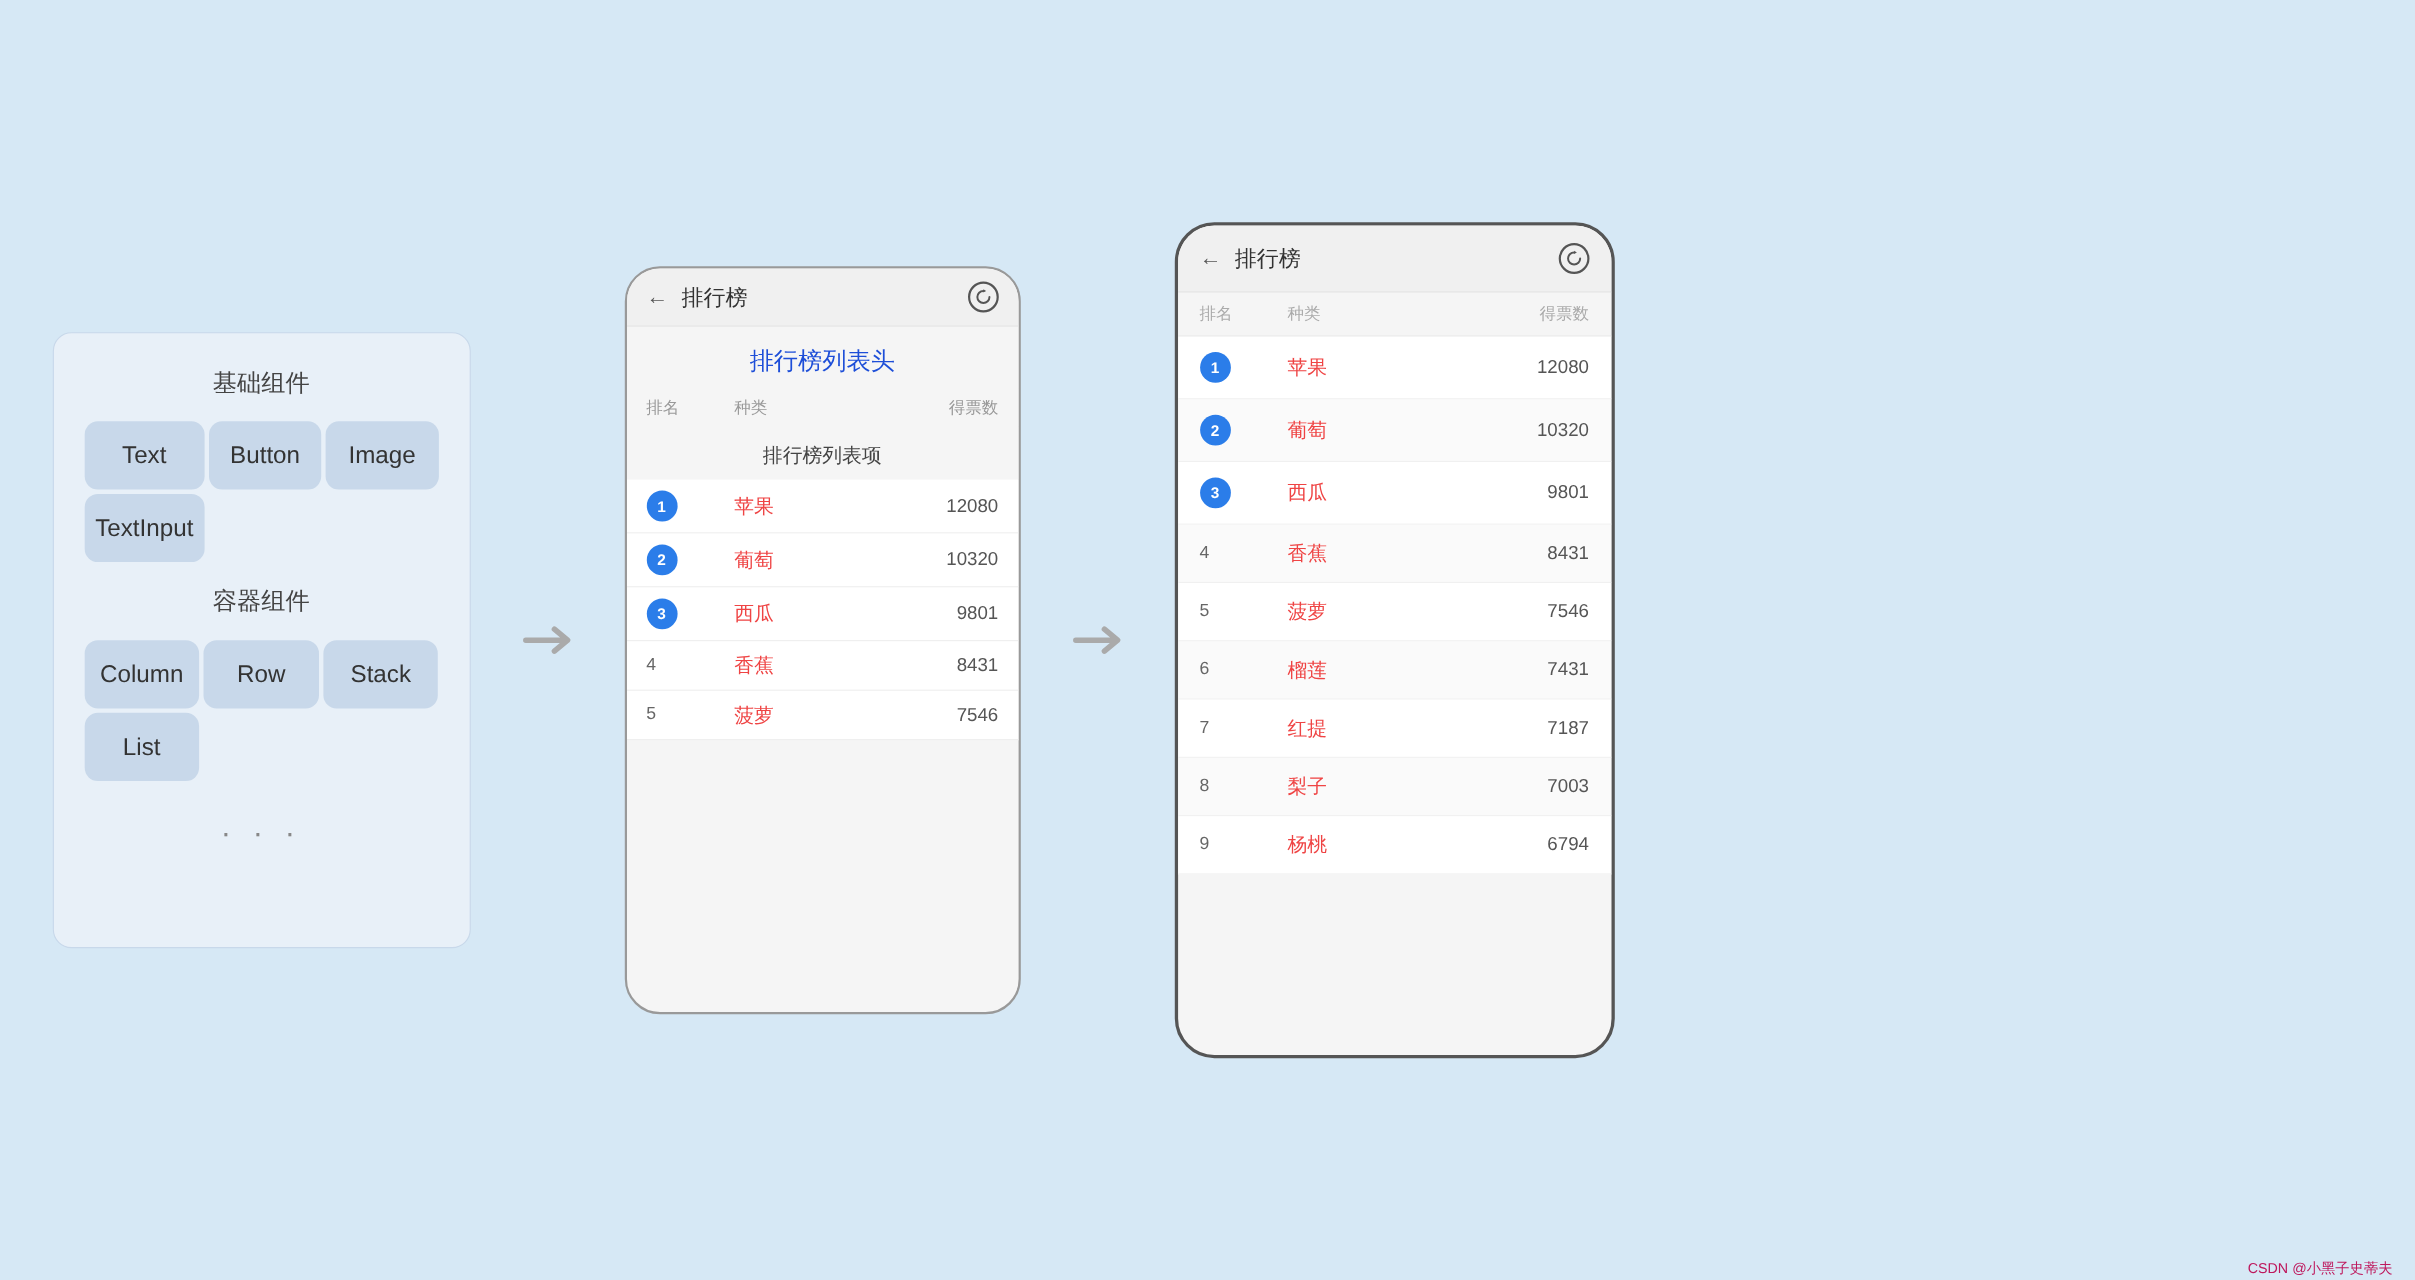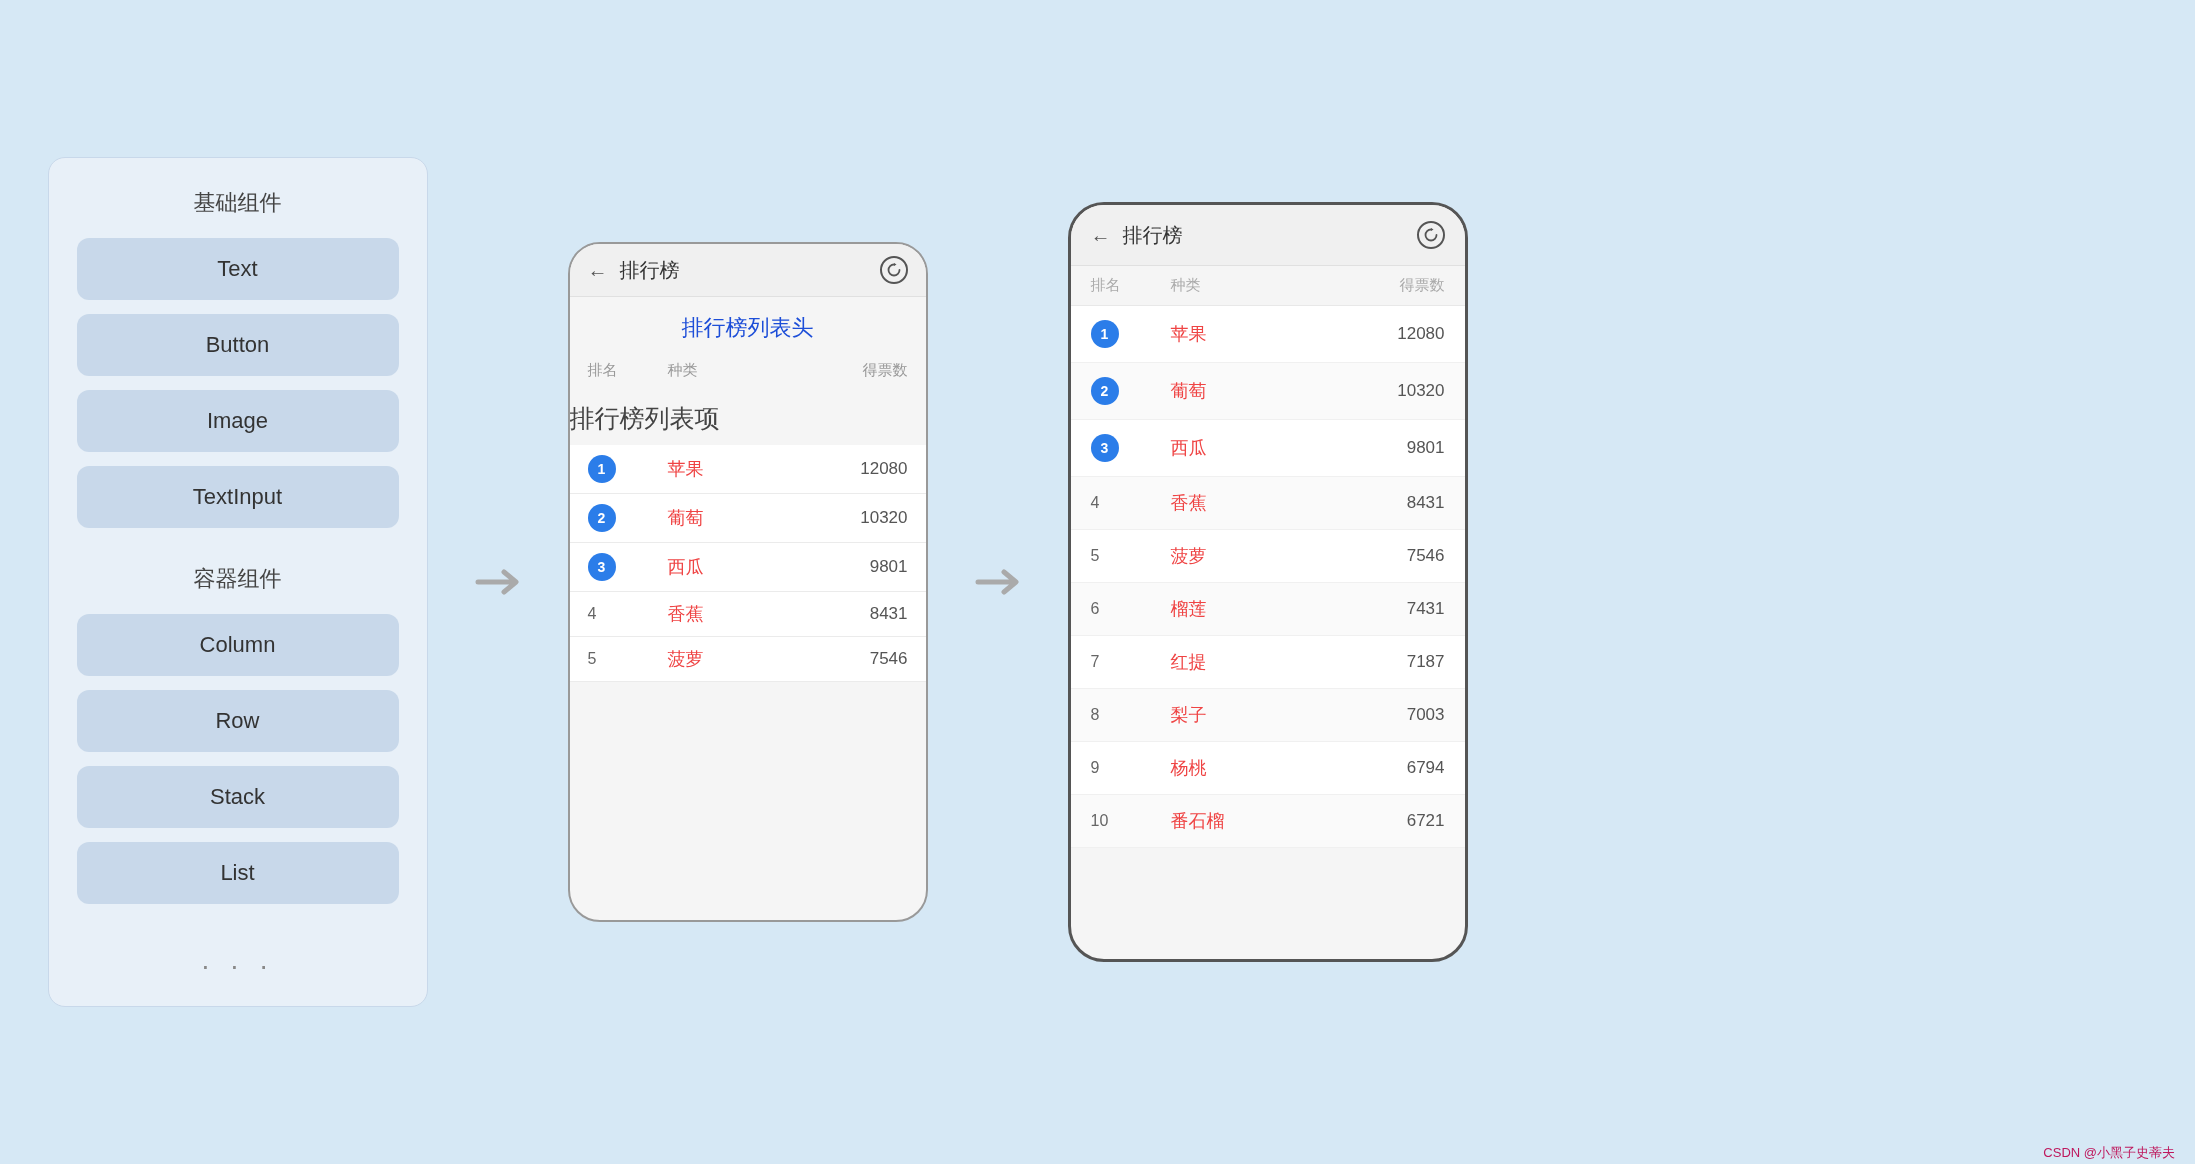--- a/index.html
+++ b/index.html
@@ -47,24 +47,24 @@
     }
     .section-title {
       font-size: 22px;
       font-weight: 500;
       color: #444;
       margin-bottom: 20px;
       text-align: center;
     }
     .component-grid {
       display: grid;
-      grid-template-columns: 1fr;
-      gap: 14px;
+      grid-template-columns: 1fr 1fr 1fr;
+      gap: 4px;
       width: 100%;
-      margin-bottom: 36px;
+      margin-bottom: 21px;
     }
     .comp-btn {
       background: #c8d8ea;
       border: none;
       border-radius: 12px;
       padding: 18px 10px;
       font-size: 22px;
       font-weight: 400;
       color: #333;
       cursor: pointer;
@@ -141,23 +141,24 @@
       padding: 8px 18px;
       background: #f5f5f5;
     }
     .list-header-cell {
       font-size: 15px;
       color: #999;
       text-align: left;
     }
     .list-header-cell:last-child { text-align: right; }
     .list-items-label {
-      font-size: 25px;
+      font-size: 18px;
       font-weight: 500;
       color: #444;
+      text-align: center;
       padding: 14px 0 10px;
       background: #f5f5f5;
     }
     .list-row {
       display: grid;
       grid-template-columns: 80px 1fr 100px;
       align-items: center;
       padding: 10px 18px;
       border-bottom: 1px solid #ebebeb;
       background: #fff;
@@ -400,23 +401,18 @@
         <div class="phone-full-row">
           <div><span class="rank-num">8</span></div>
           <div class="item-name">梨子</div>
           <div class="item-score">7003</div>
         </div>
         <div class="phone-full-row">
           <div><span class="rank-num">9</span></div>
           <div class="item-name">杨桃</div>
           <div class="item-score">6794</div>
         </div>
-        <div class="phone-full-row">
-          <div><span class="rank-num">10</span></div>
-          <div class="item-name">番石榴</div>
-          <div class="item-score">6721</div>
-        </div>
       </div>
   </div>
 
 </div>
 
 <div class="watermark">CSDN @小黑子史蒂夫</div>
 
 </body></html>

